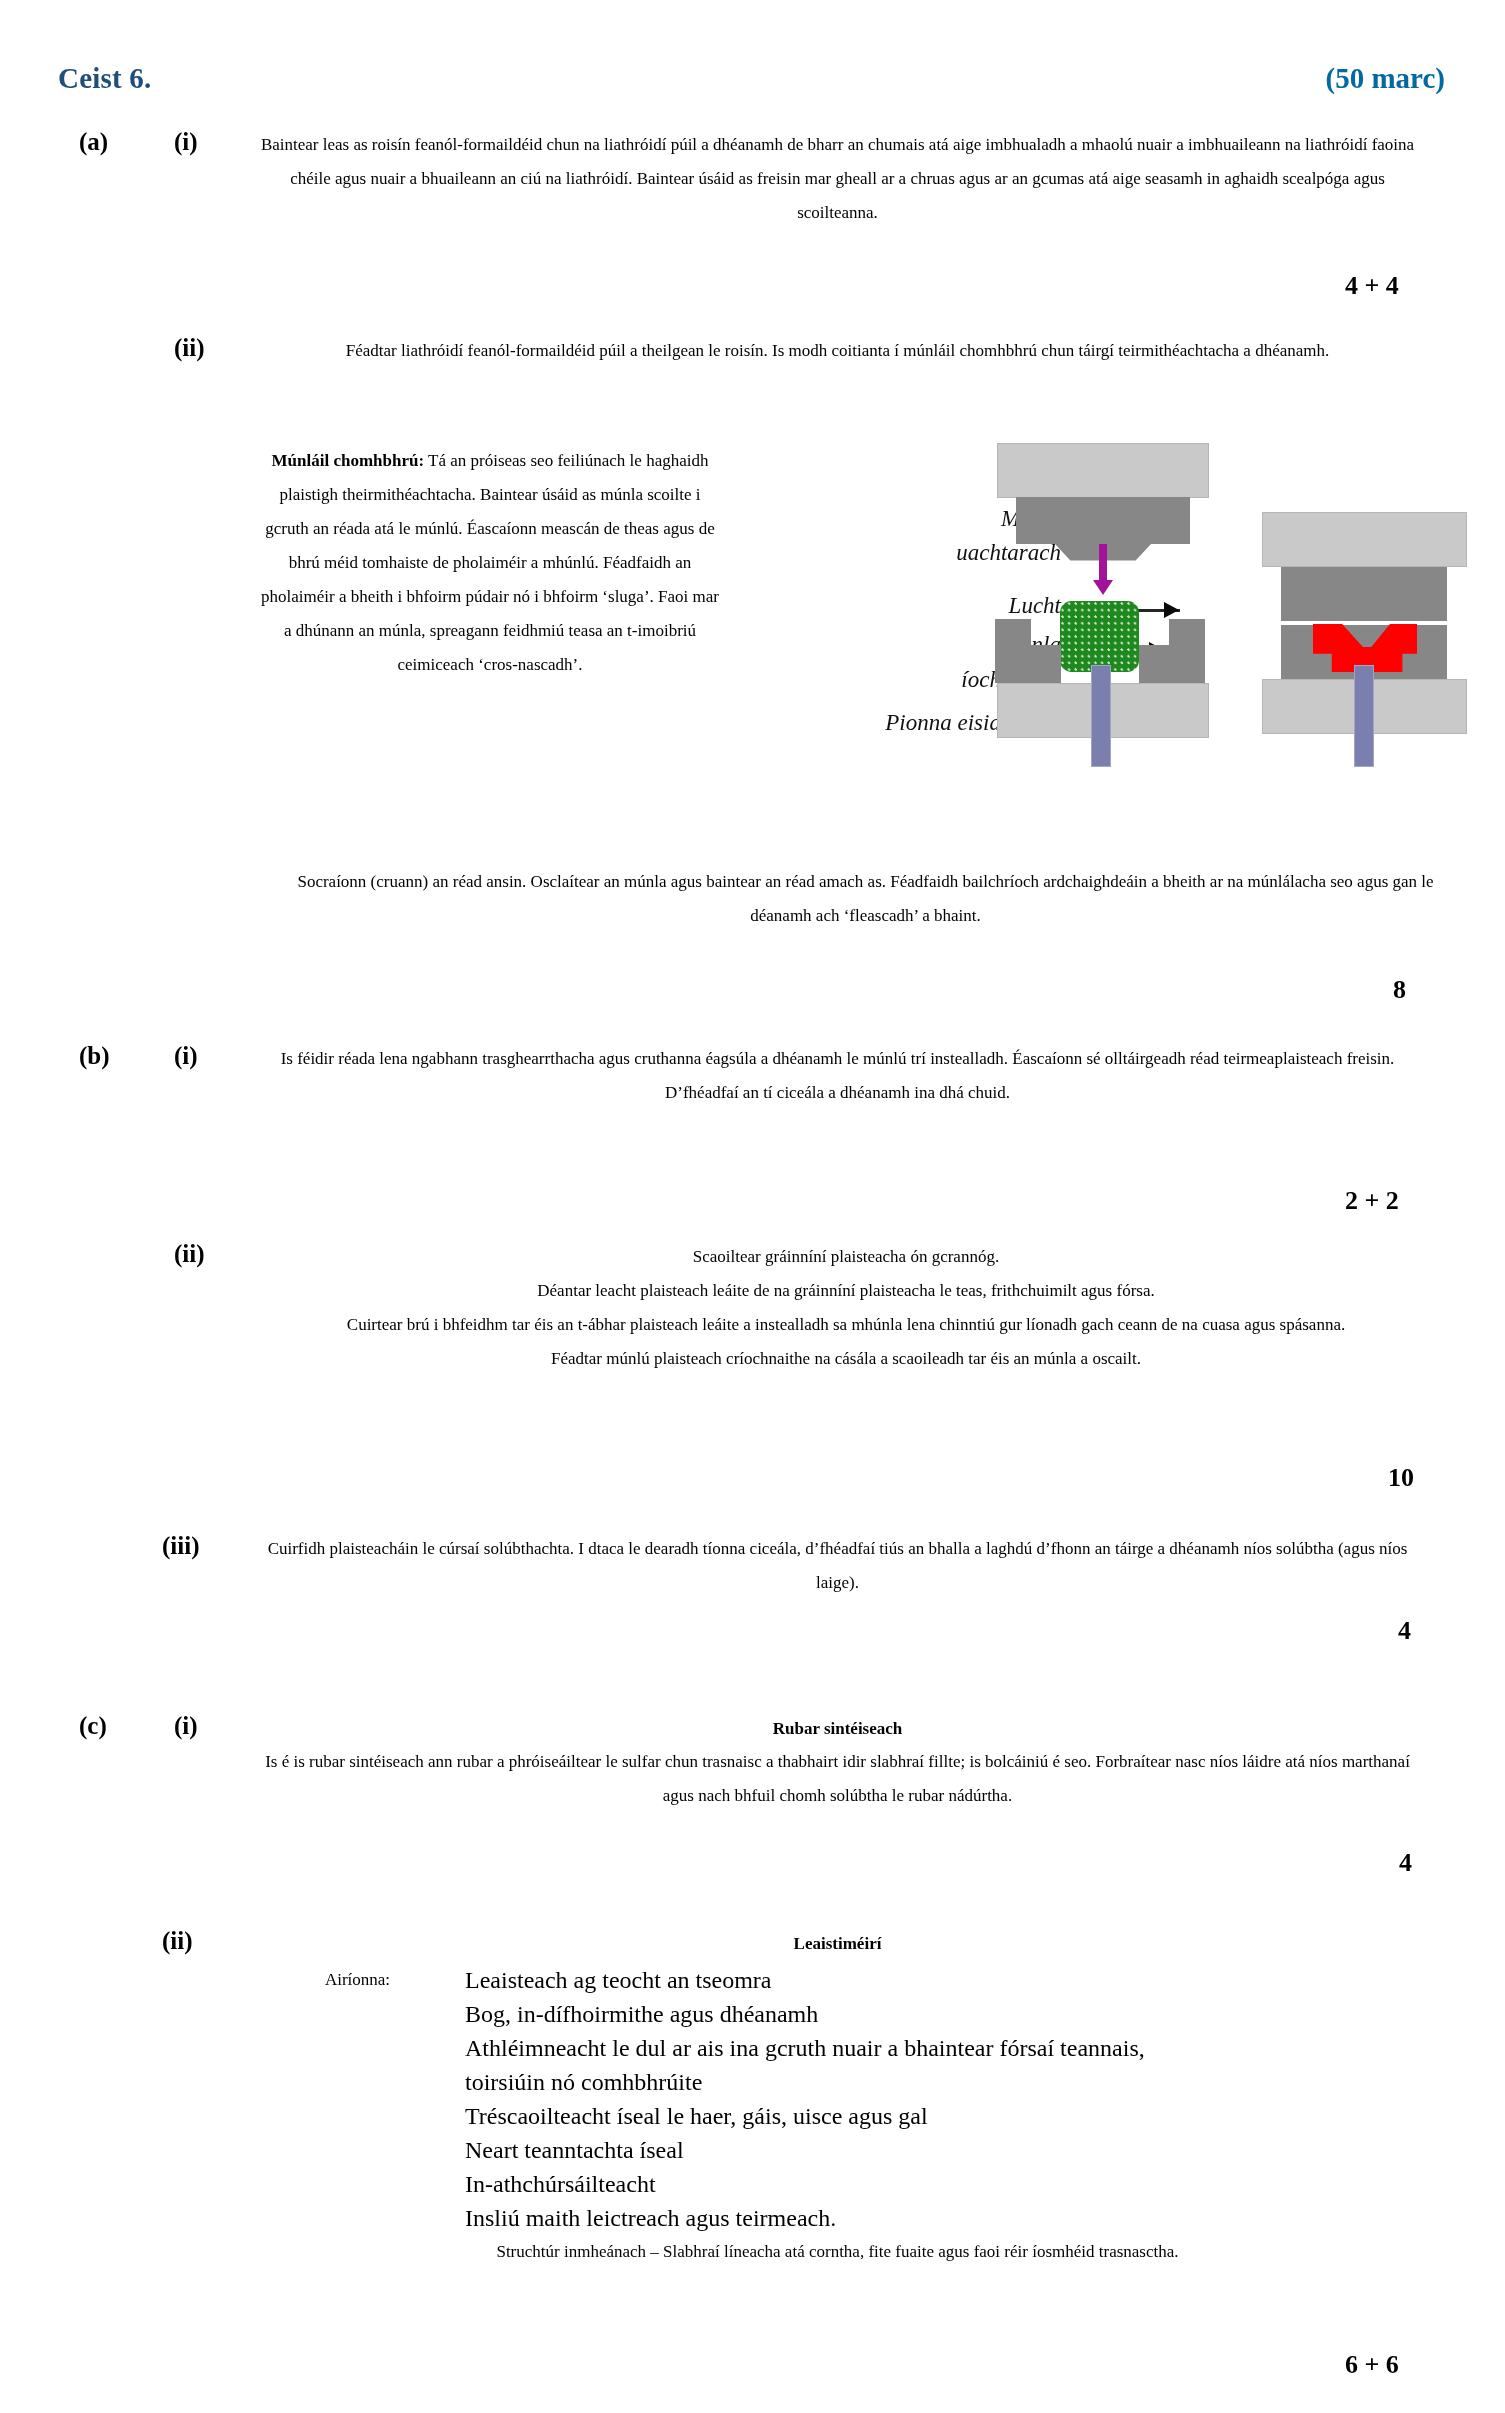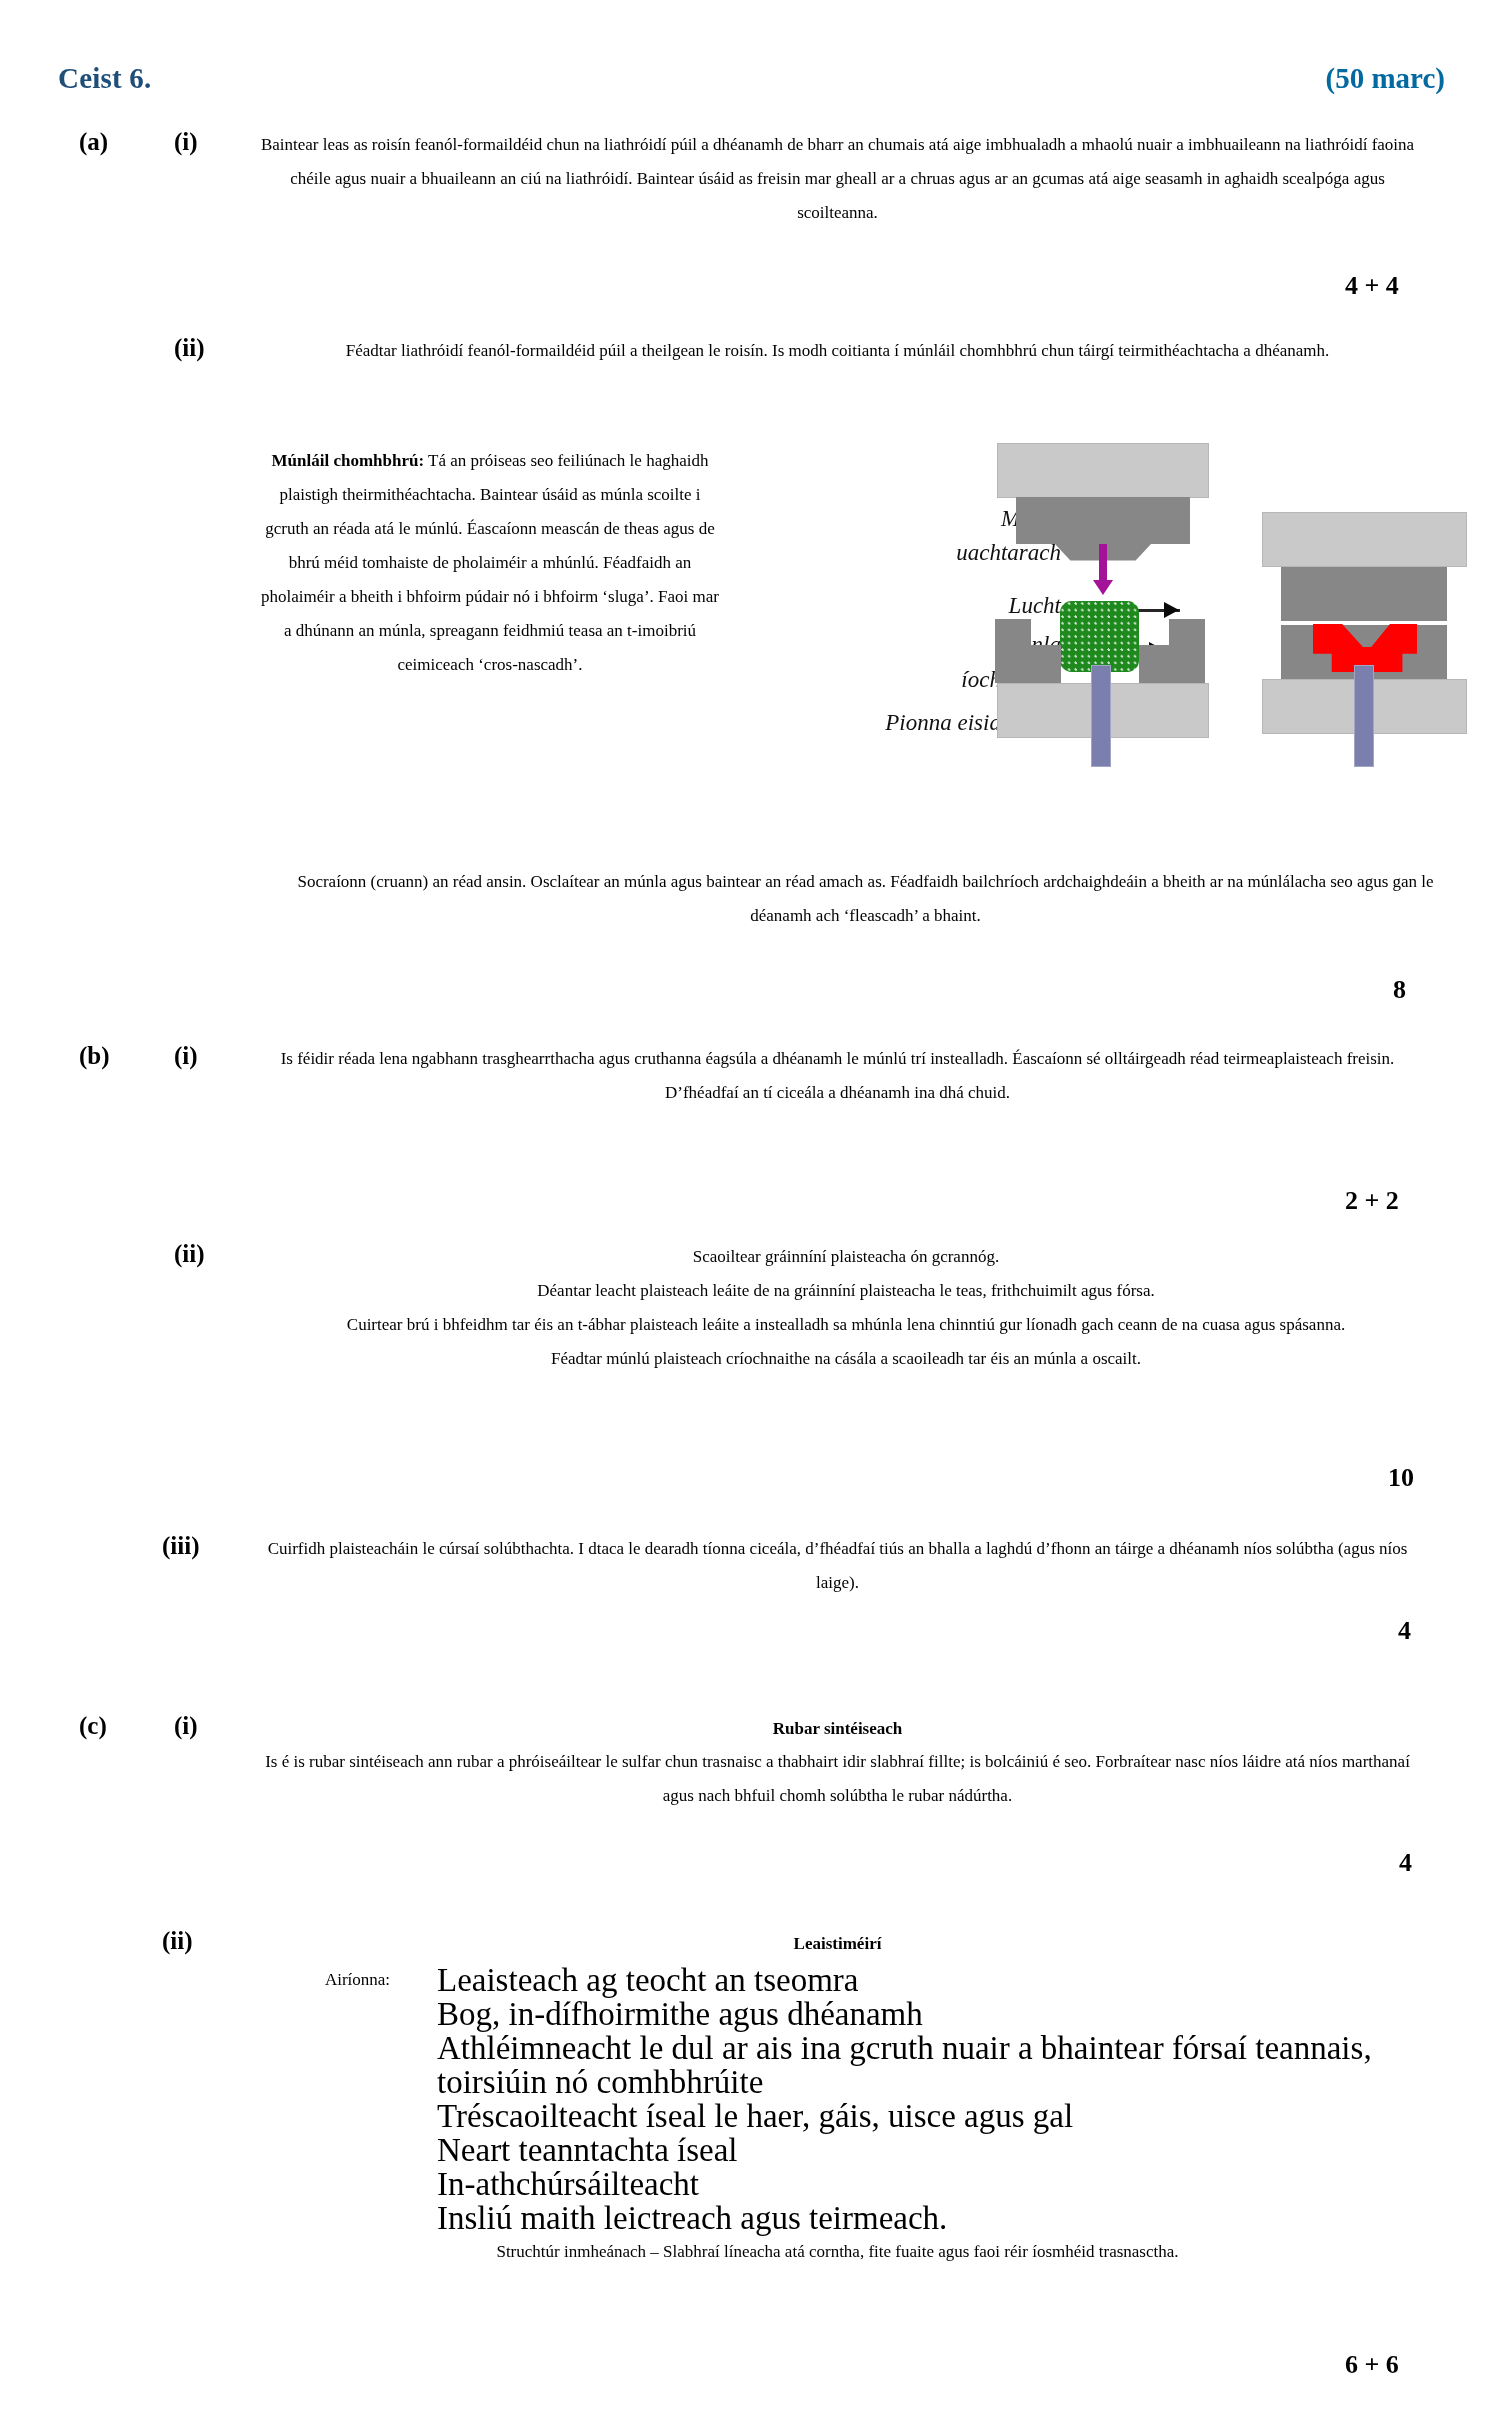--- a/index.html
+++ b/index.html
@@ -130,22 +130,23 @@
     width: 0;
     height: 0;
     border-left: 10px solid transparent;
     border-right: 10px solid transparent;
     border-top: 15.7px solid #A5129A;
   }
 
   
   .sublist {
     position: absolute;
-    font-size: 33px;
+    font-size: 24px;
     line-height: 34px;
+    margin-left: 28px;
   }
 </style>
 </head>
 <body>
 
 <div class="page">
 
   <div class="hdr">
     <div class="hdr-left">Ceist 6.</div>
     <div class="hdr-right">(50 marc)</div>

